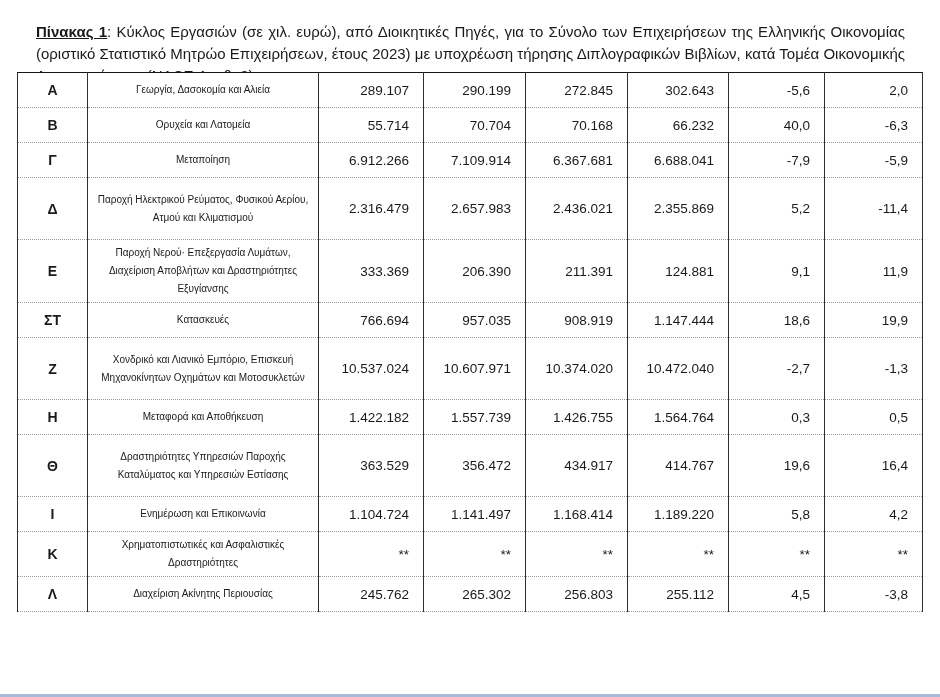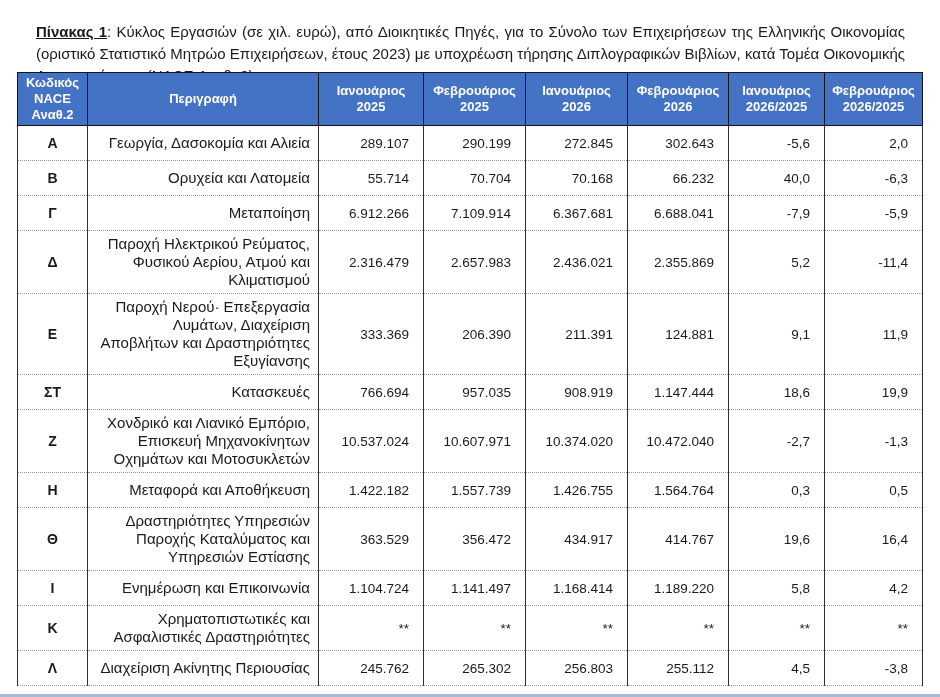--- a/index.html
+++ b/index.html
@@ -59,23 +59,23 @@
   tr.h2 { height: 45px; }
   tr.h3 { height: 62px; }
 
   td.code, tbody th.code {
     font-weight: bold;
     text-align: center;
     font-size: 14px;
     background: #ffffff;
   }
   td.desc {
-    text-align: right;
+    text-align: center;
     padding: 4px 8px;
-    font-size: 15px;
+    font-size: 10px;
     line-height: 18px;
   }
   td.num {
     text-align: right;
     padding-right: 14px;
     font-size: 13.5px;
     font-variant-numeric: tabular-nums;
   }
 
   
@@ -100,38 +100,20 @@
       <col style="width:70px">
         <col style="width:231px">
       <col style="width:105px">
         <col style="width:102px">
         <col style="width:102px">
         <col style="width:101px">
       <col style="width:96px">
         <col style="width:98px">
     </colgroup>
     <thead>
-      <tr class="sub-row">
-        <th class="prelines">Κωδικός
-NACE
-Αναθ.2</th>
-        <th>Περιγραφή</th>
-        <th class="prelines">Ιανουάριος
-2025</th>
-        <th class="prelines">Φεβρουάριος
-2025</th>
-        <th class="prelines">Ιανουάριος
-2026</th>
-        <th class="prelines">Φεβρουάριος
-2026</th>
-        <th class="prelines">Ιανουάριος
-2026/2025</th>
-        <th class="prelines">Φεβρουάριος
-2026/2025</th>
-      </tr>
     </thead>
     <tbody>
       <tr class="h1">
         <td class="code">Α</td>
         <td class="desc">Γεωργία, Δασοκομία και Αλιεία</td>
         <td class="num">289.107</td>
         <td class="num">290.199</td>
         <td class="num">272.845</td>
         <td class="num">302.643</td>
         <td class="num">-5,6</td>

